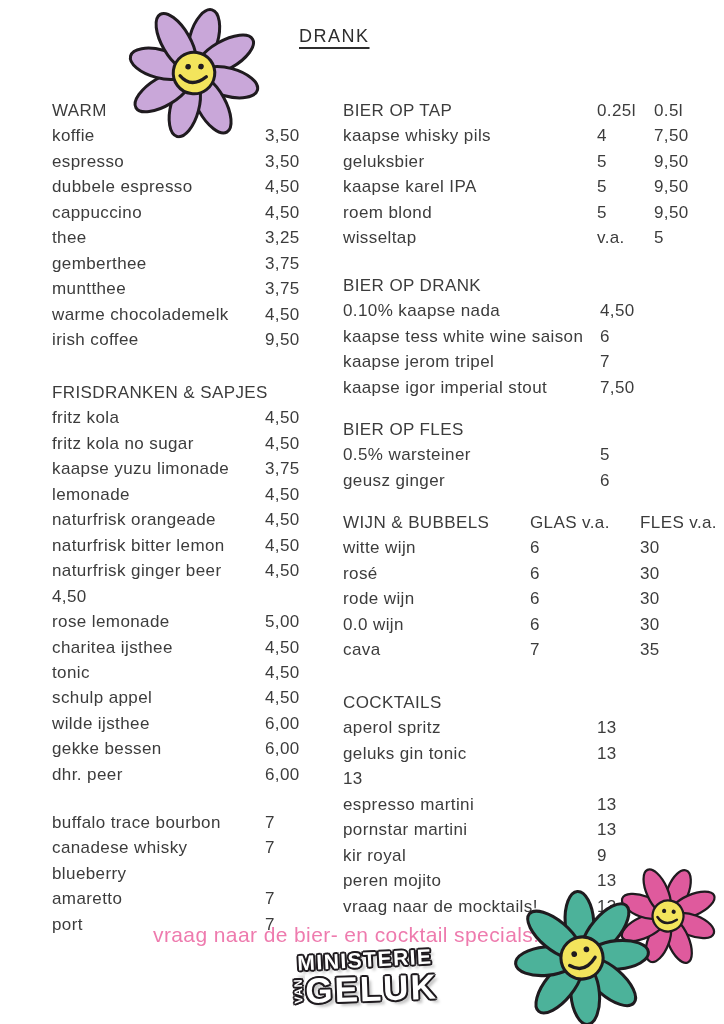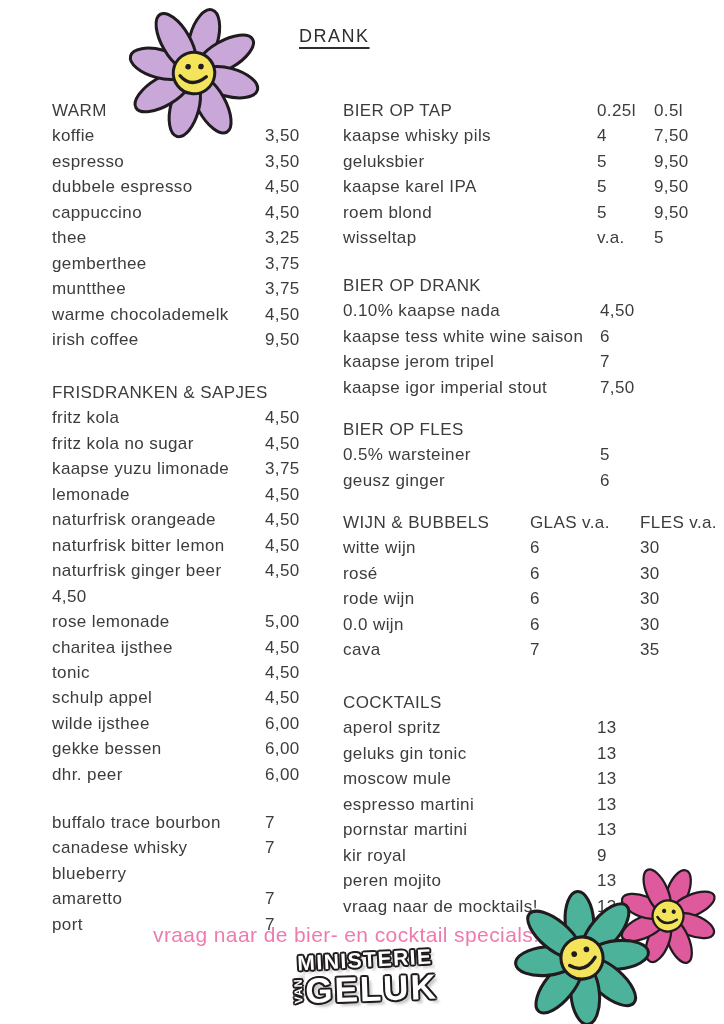--- a/index.html
+++ b/index.html
@@ -295,21 +295,20 @@
       <div class="hdr"><span class="label">COCKTAILS</span></div>
       <div class="row">
         <span class="label">aperol spritz</span>
         <span class="price">13</span>
       </div>
       <div class="row">
         <span class="label">geluks gin tonic</span>
         <span class="price">13</span>
       </div>
       <div class="row">
-        <span class="label">moscow mule</span>
         <span class="price">13</span>
       </div>
       <div class="row">
         <span class="label">espresso martini</span>
         <span class="price">13</span>
       </div>
       <div class="row">
         <span class="label">pornstar martini</span>
         <span class="price">13</span>
       </div>

